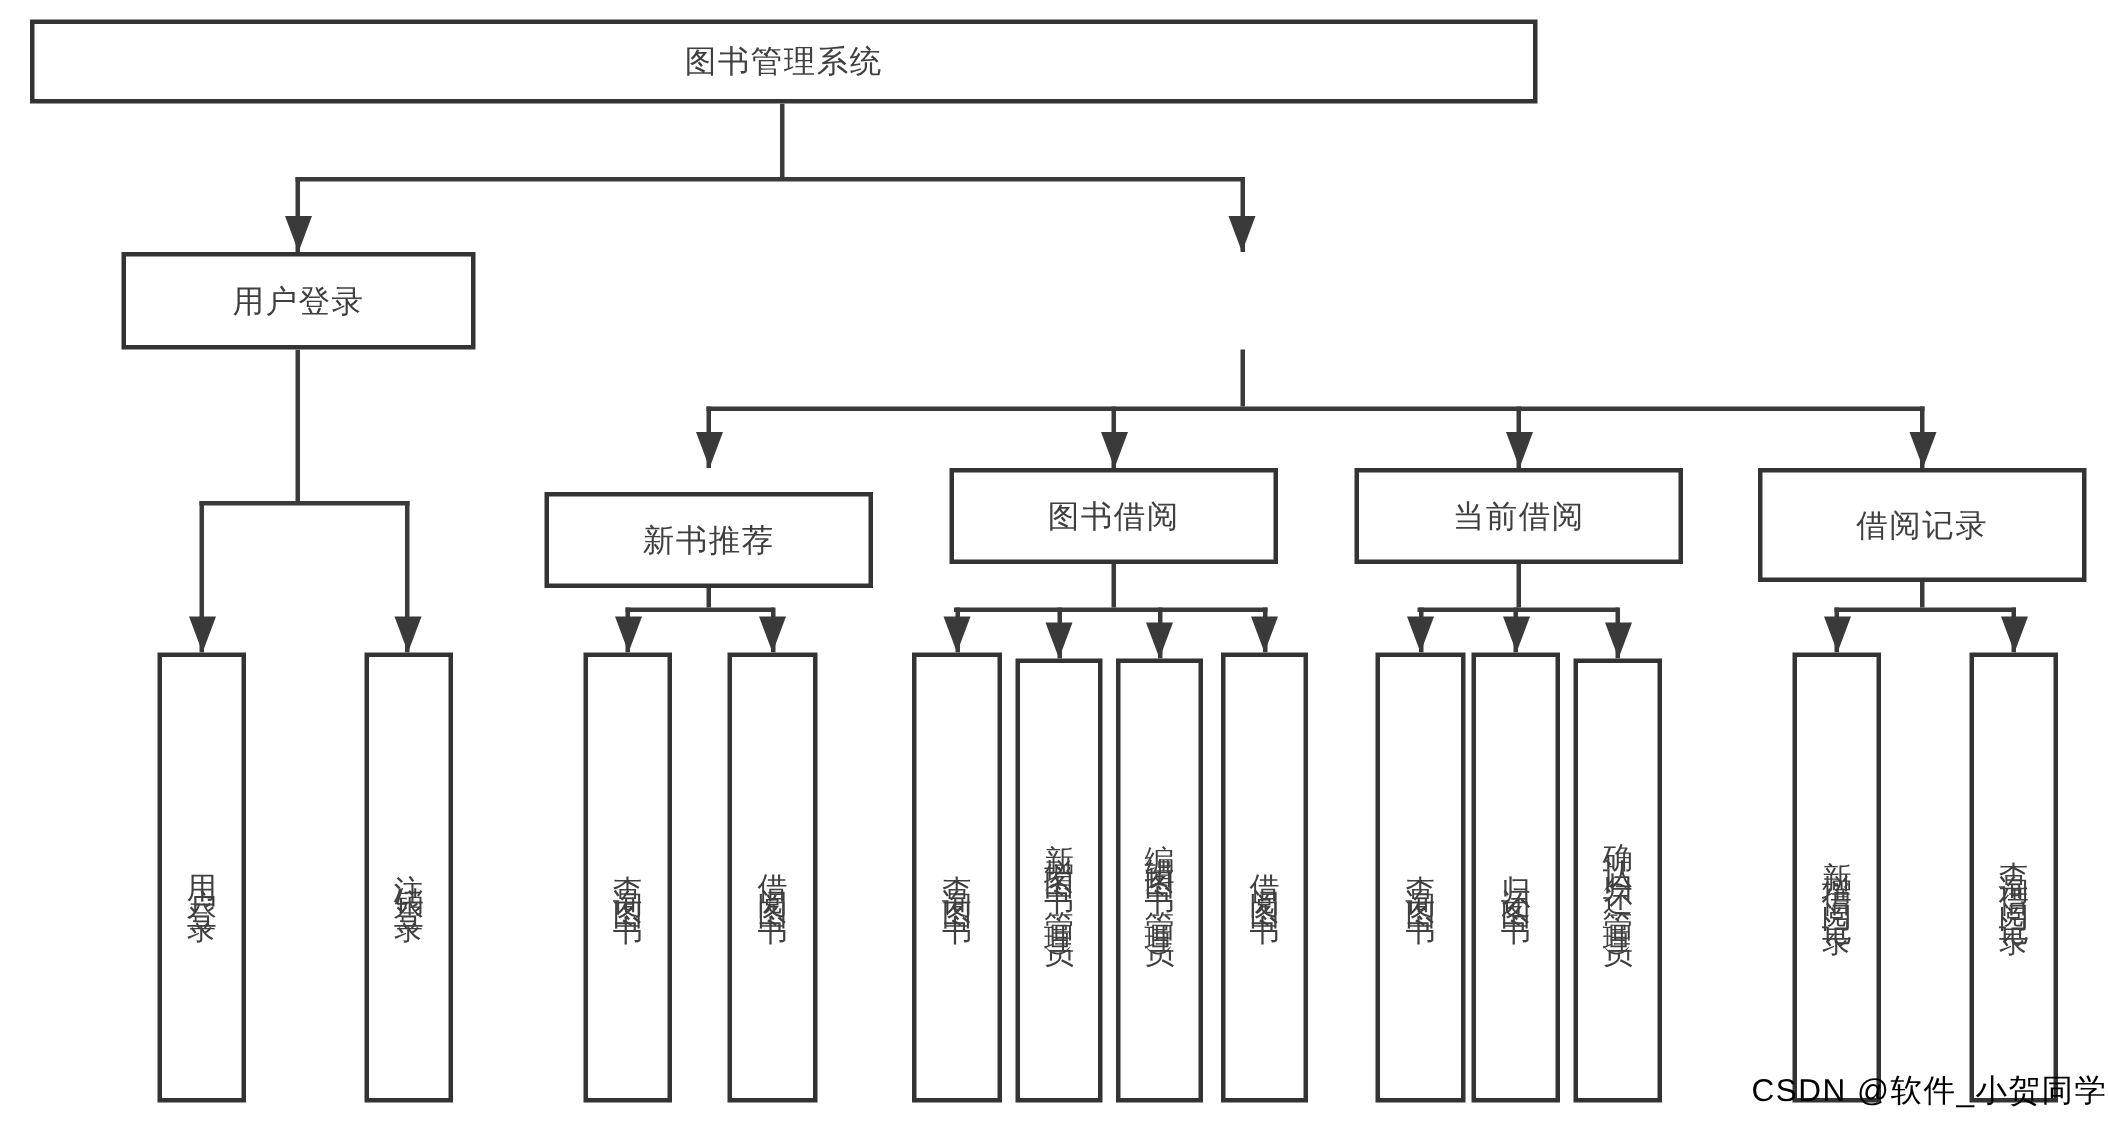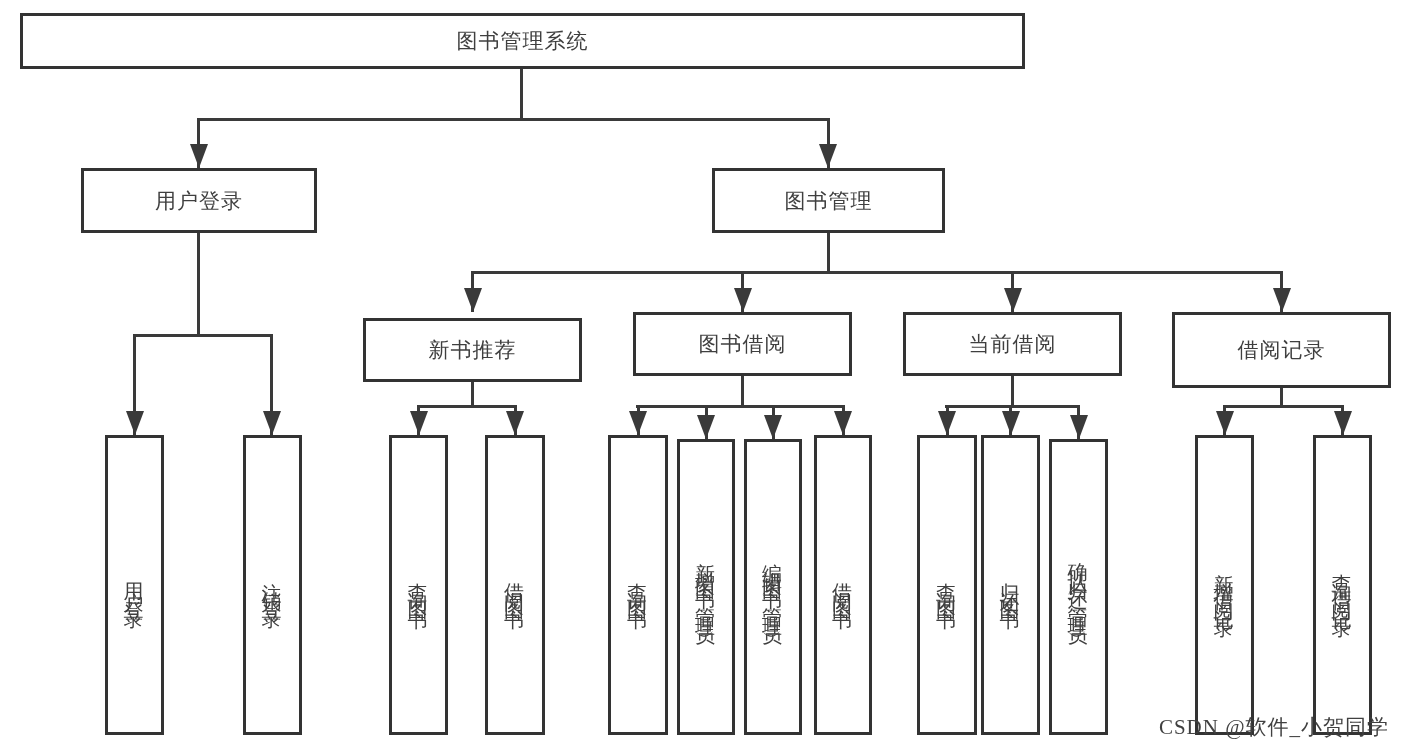--- a/index.html
+++ b/index.html
@@ -1,38 +1,38 @@
 <!DOCTYPE html>
 <html><head>
 <meta charset="utf-8">
 <style>
   html,body{margin:0;padding:0;background:#ffffff;}
   .stage{
     position:relative;width:1405px;height:747px;background:#ffffff;overflow:hidden;
-    font-family:Liberation Serif, serif;
+    font-family:Liberation Sans, sans-serif;
   }
   .node{
     position:absolute;box-sizing:border-box;border:3px solid #333333;background:#ffffff;
     display:flex;align-items:center;justify-content:center;
     font-size:21px;color:#3f3f3f;letter-spacing:1px;
   }
   .vert{
     writing-mode:vertical-rl;text-orientation:mixed;
     font-size:20px;letter-spacing:9px;
   }
   .hl,.vl{position:absolute;background:#3a3a3a;}
   .hl{height:3px;}
   .vl{width:3px;}
   .arr{
     position:absolute;width:0;height:0;
     border-left:9px solid transparent;border-right:9px solid transparent;
     border-top:24px solid #3a3a3a;
   }
   .watermark{
-    position:absolute;top:713px;right:16px;font-size:21px;color:#404040;
+    position:absolute;top:713px;right:0;font-size:21px;color:#000000;
     letter-spacing:1px;z-index:10;
   }
 </style>
 </head>
 <body>
 
 <div class="stage">
 
   <div class="vl" style="left:520px;top:69px;height:49px"></div>
   <div class="hl" style="left:197px;top:118px;width:633px"></div>
@@ -94,25 +94,22 @@
   <div class="arr" style="left:1334px;top:411px"></div>
 
   <div class="node" style="left:20px;top:13px;width:1005px;height:56px">
     <span>图书管理系统</span>
   </div>
 
   <div class="node" style="left:81px;top:168px;width:236px;height:65px">
     <span>用户登录</span>
   </div>
 
-  <div class="node" style="left:712px;top:168px;width:233px;height:65px">
-    <span>图书管理</span>
-  </div>
 
-  <div class="node" style="left:363px;top:318px;width:219px;height:64px">
+  <div class="node" style="left:363px;top:328px;width:219px;height:64px">
     <span>新书推荐</span>
   </div>
 
   <div class="node" style="left:903px;top:312px;width:219px;height:64px">
     <span>当前借阅</span>
   </div>
 
   <div class="node" style="left:633px;top:312px;width:219px;height:64px">
     <span>图书借阅</span>
   </div>

